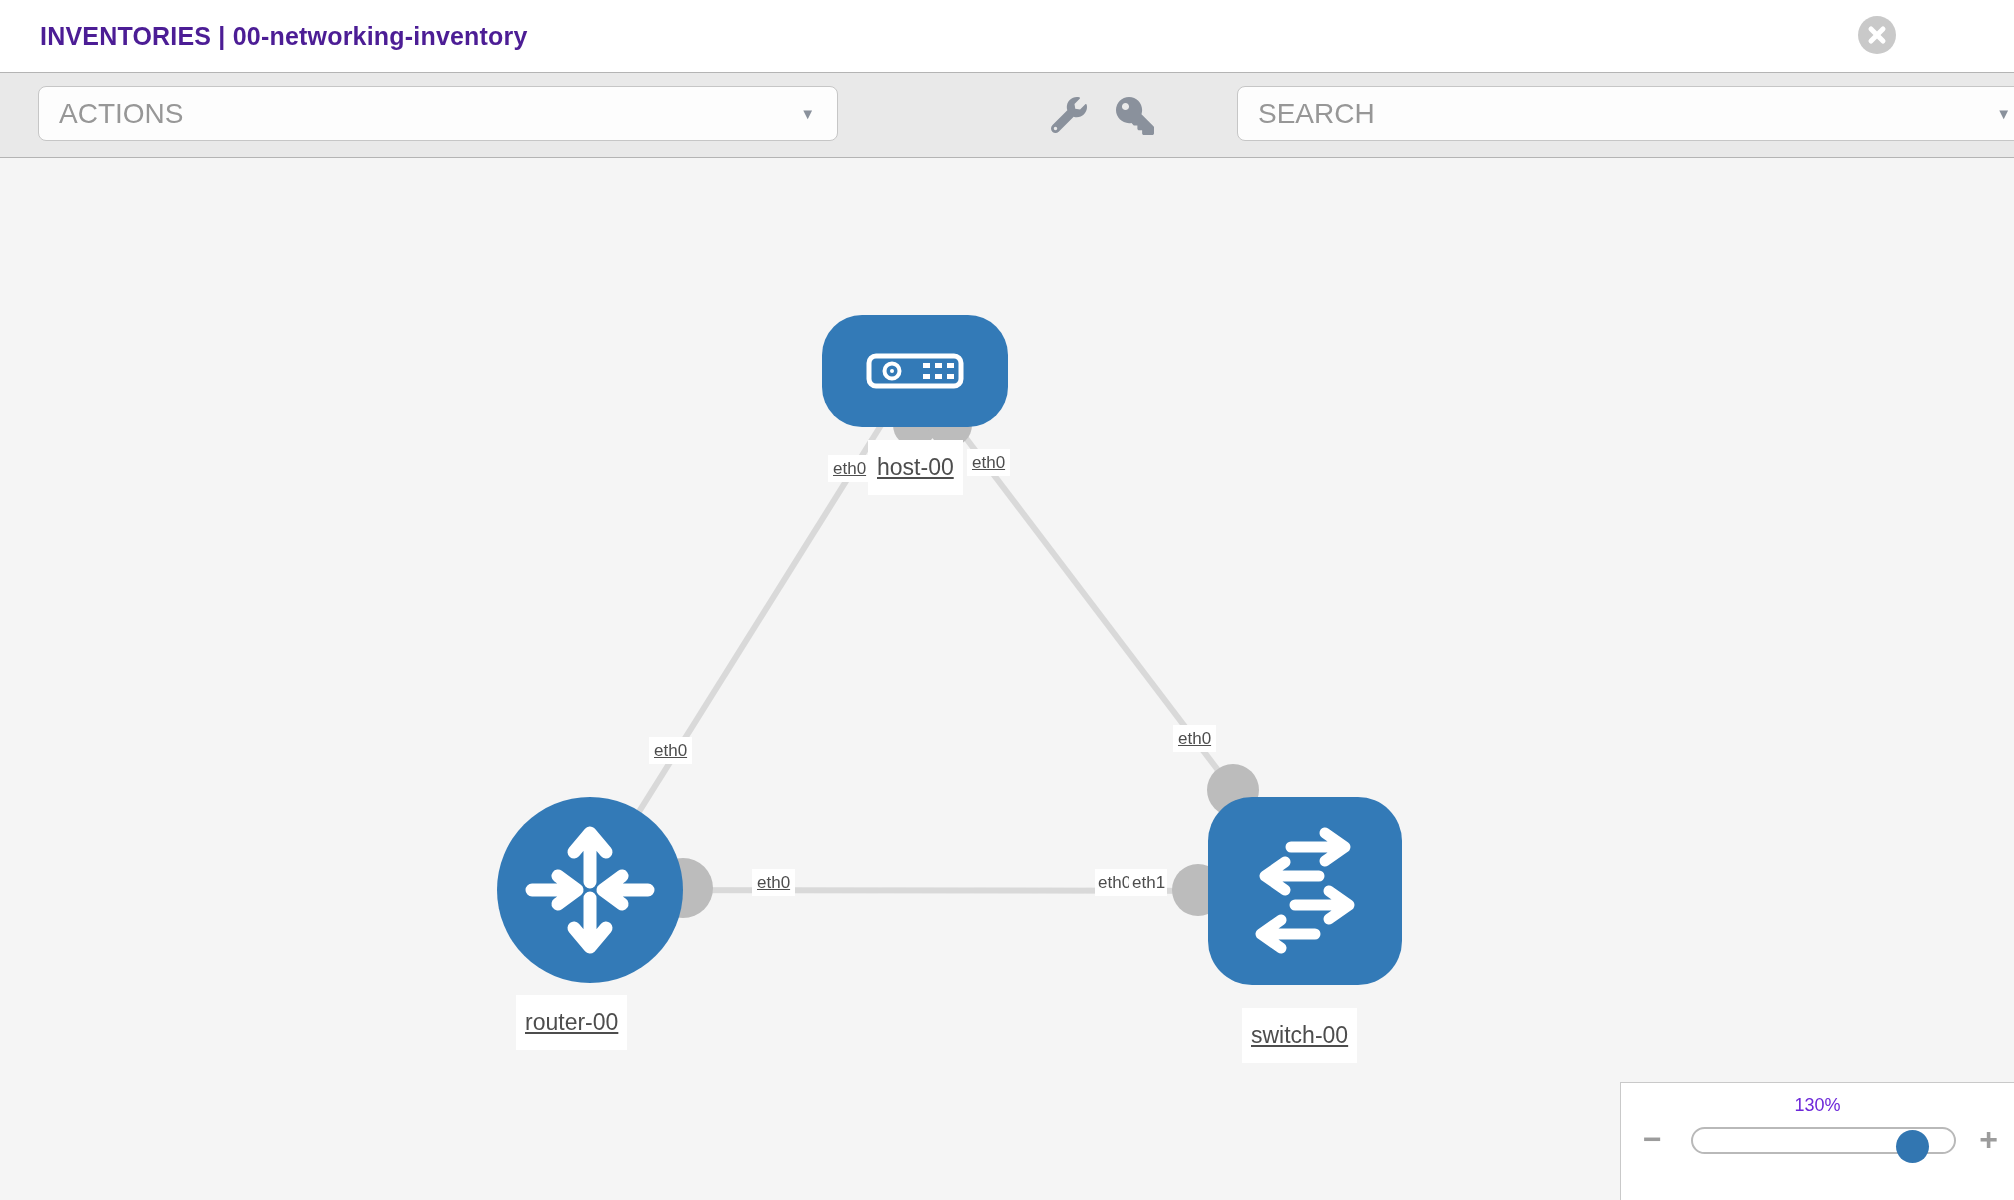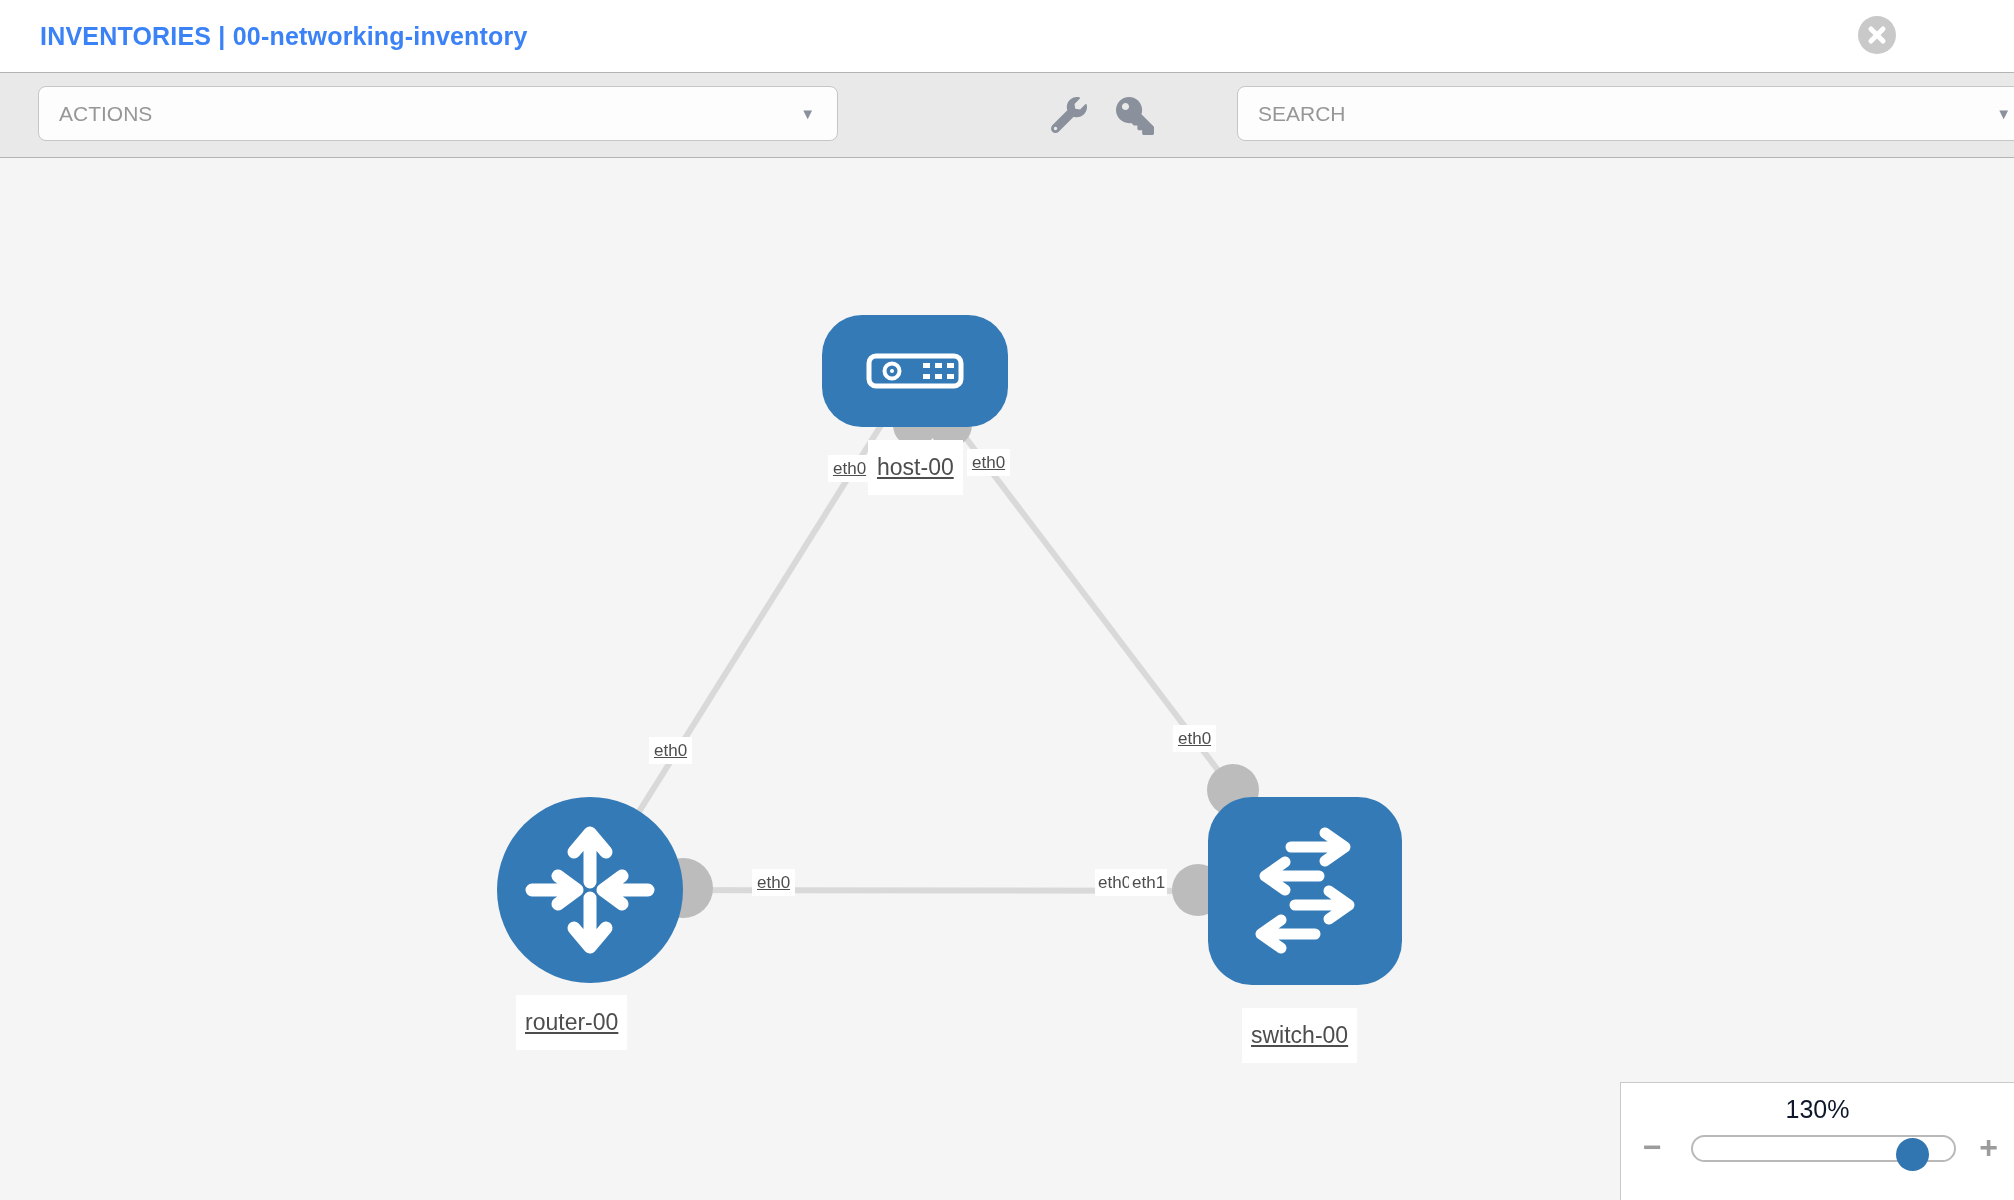--- a/index.html
+++ b/index.html
@@ -1,27 +1,27 @@
 <!DOCTYPE html>
 <html><head>
 <meta charset="utf-8">
 <style>
   * { margin:0; padding:0; box-sizing:border-box; }
   body { font-family:"Liberation Sans", sans-serif; background:#fff; }
   .screen { position:relative; width:2014px; height:1200px; overflow:hidden; background:#fff; }
 
   
   .header { position:absolute; top:0; left:0; width:2014px; height:72px; background:#fff; }
-  .page-title { position:absolute; left:40px; top:0; line-height:72px; font-size:25px; font-weight:bold; color:#3b82f6; letter-spacing:.2px; }
+  .page-title { position:absolute; left:40px; top:0; line-height:72px; font-size:25px; font-weight:bold; color:#4c1d95; letter-spacing:.2px; }
   .close-btn { position:absolute; right:118px; top:16px; width:38px; height:38px; border-radius:50%; background:#c9c9c9; cursor:pointer; display:flex; align-items:center; justify-content:center; }
 
   
   .toolbar { position:absolute; top:72px; left:0; width:2014px; height:86px; background:#e9e9e9; border-top:1px solid #b4b4b4; border-bottom:1px solid #b4b4b4; }
   .select-box { position:absolute; top:13px; height:55px; background:#fdfdfd; border:1px solid #c6c6c6; border-radius:8px; cursor:pointer; }
-  .select-box .select-label { position:absolute; left:20px; top:0; line-height:53px; font-size:21px; color:#979797; }
+  .select-box .select-label { position:absolute; left:20px; top:0; line-height:53px; font-size:28px; color:#979797; }
   .select-box .caret { position:absolute; right:22px; top:50%; transform:translateY(-52%); font-size:15px; color:#8a919c; }
   .actions-box { left:38px; width:800px; }
   .search-box { left:1237px; width:797px; }
   .tool-icon-btn { position:absolute; top:24px; width:38px; height:38px; cursor:pointer; background:none; border:none; }
   .wrench-pos { left:1050px; }
   .key-pos { left:1116px; }
 
   
   .canvas { position:absolute; top:158px; left:0; width:2014px; height:1042px; background:#f5f5f5; overflow:hidden; }
   .topo-svg { position:absolute; top:0; left:0; }
@@ -37,21 +37,21 @@
   .chip-eth-rtr-top { left:649px; top:579px; }
   .chip-eth-sw-top  { left:1173px; top:567px; }
   .chip-eth-rtr-r   { left:752px; top:711px; }
   .chip-overlap     { left:1095px; top:711px; width:76px; height:27px; background:none; padding:0; }
   .chip-overlap span { position:absolute; top:0; background:#fff; padding:5px 2px 5px 3px; font-size:17px; color:#4d4d4d; line-height:1; }
   .chip-overlap .under { left:0; }
   .chip-overlap .over  { left:34px; }
 
   
   .zoom-panel { position:absolute; left:1620px; top:924px; width:395px; height:120px; background:#fff; border:1px solid #c9c9c9; }
-  .zoom-level { margin-top:12px; text-align:center; font-size:25px; color:#0f172a; }
+  .zoom-level { margin-top:12px; text-align:center; font-size:18px; color:#6d28d9; }
   .zoom-row { position:relative; height:36px; margin-top:7px; }
   .zoom-minus, .zoom-plus { position:absolute; top:-2px; font-size:32px; font-weight:bold; color:#9c9c9c; cursor:pointer; line-height:36px; }
   .zoom-minus { left:22px; }
   .zoom-plus  { right:16px; }
   .zoom-track { position:absolute; left:70px; top:4px; width:265px; height:27px; background:#fff; border:2px solid #b9b9b9; border-radius:14px; cursor:pointer; }
   .zoom-thumb { position:absolute; left:203px; top:1px; width:33px; height:33px; border-radius:50%; background:#3276b1; cursor:grab; }
 </style>
 </head>
 <body>
 

